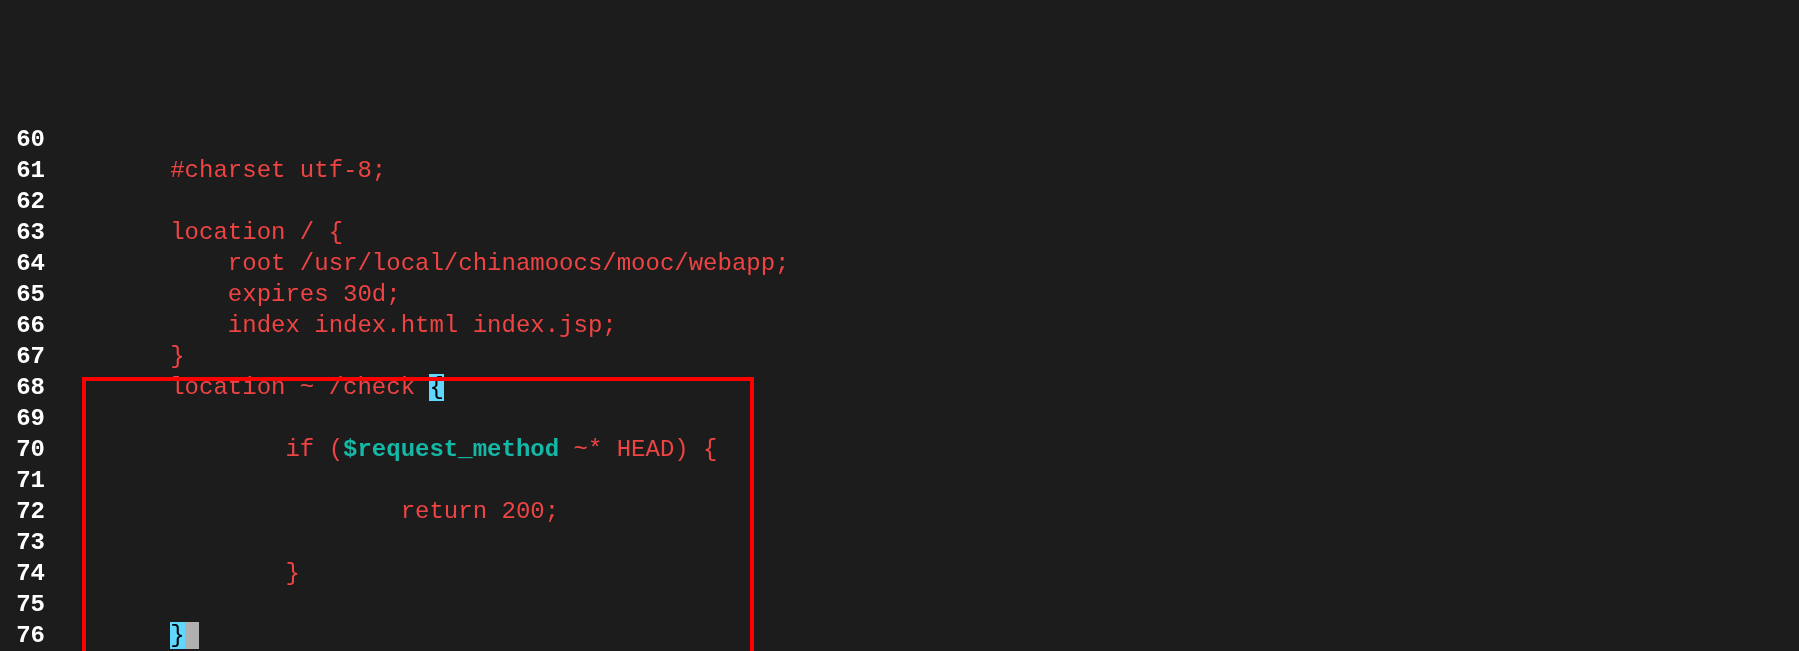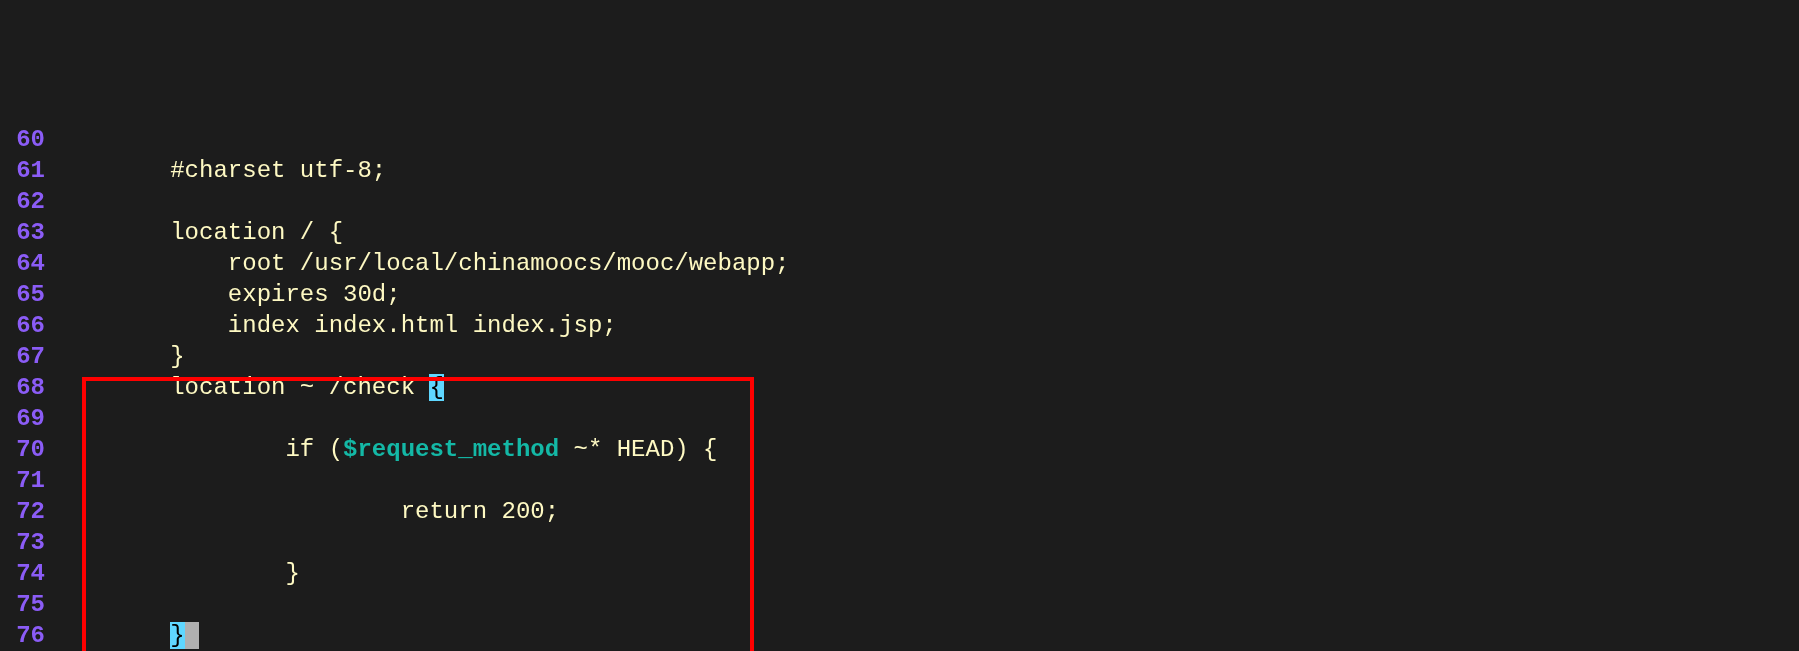--- a/index.html
+++ b/index.html
@@ -22,32 +22,32 @@
     }
     .gutter {
       background: #1c1c1c;
       padding-right: 10px;
       text-align: right;
       user-select: none;
       width: 55px;
       flex-shrink: 0;
     }
     .line-number {
-      color: #8b5cf6;
+      color: #ffffff;
       font-weight: bold;
     }
     .code {
       flex: 1;
       position: relative;
     }
     .code-line {
       height: 31px;
       position: relative;
     }
-    .c-white { color: #fef9c3; }
+    .c-white { color: #ef4444; }
     .c-var { color: #14b8a6; font-weight: bold; background: transparent; }
     .cursor-brace {
       background: #5fd7ff;
       color: #000;
     }
     .match-brace {
       background: #5fd7ff;
       color: #000;
     }
     .cursor-after {

